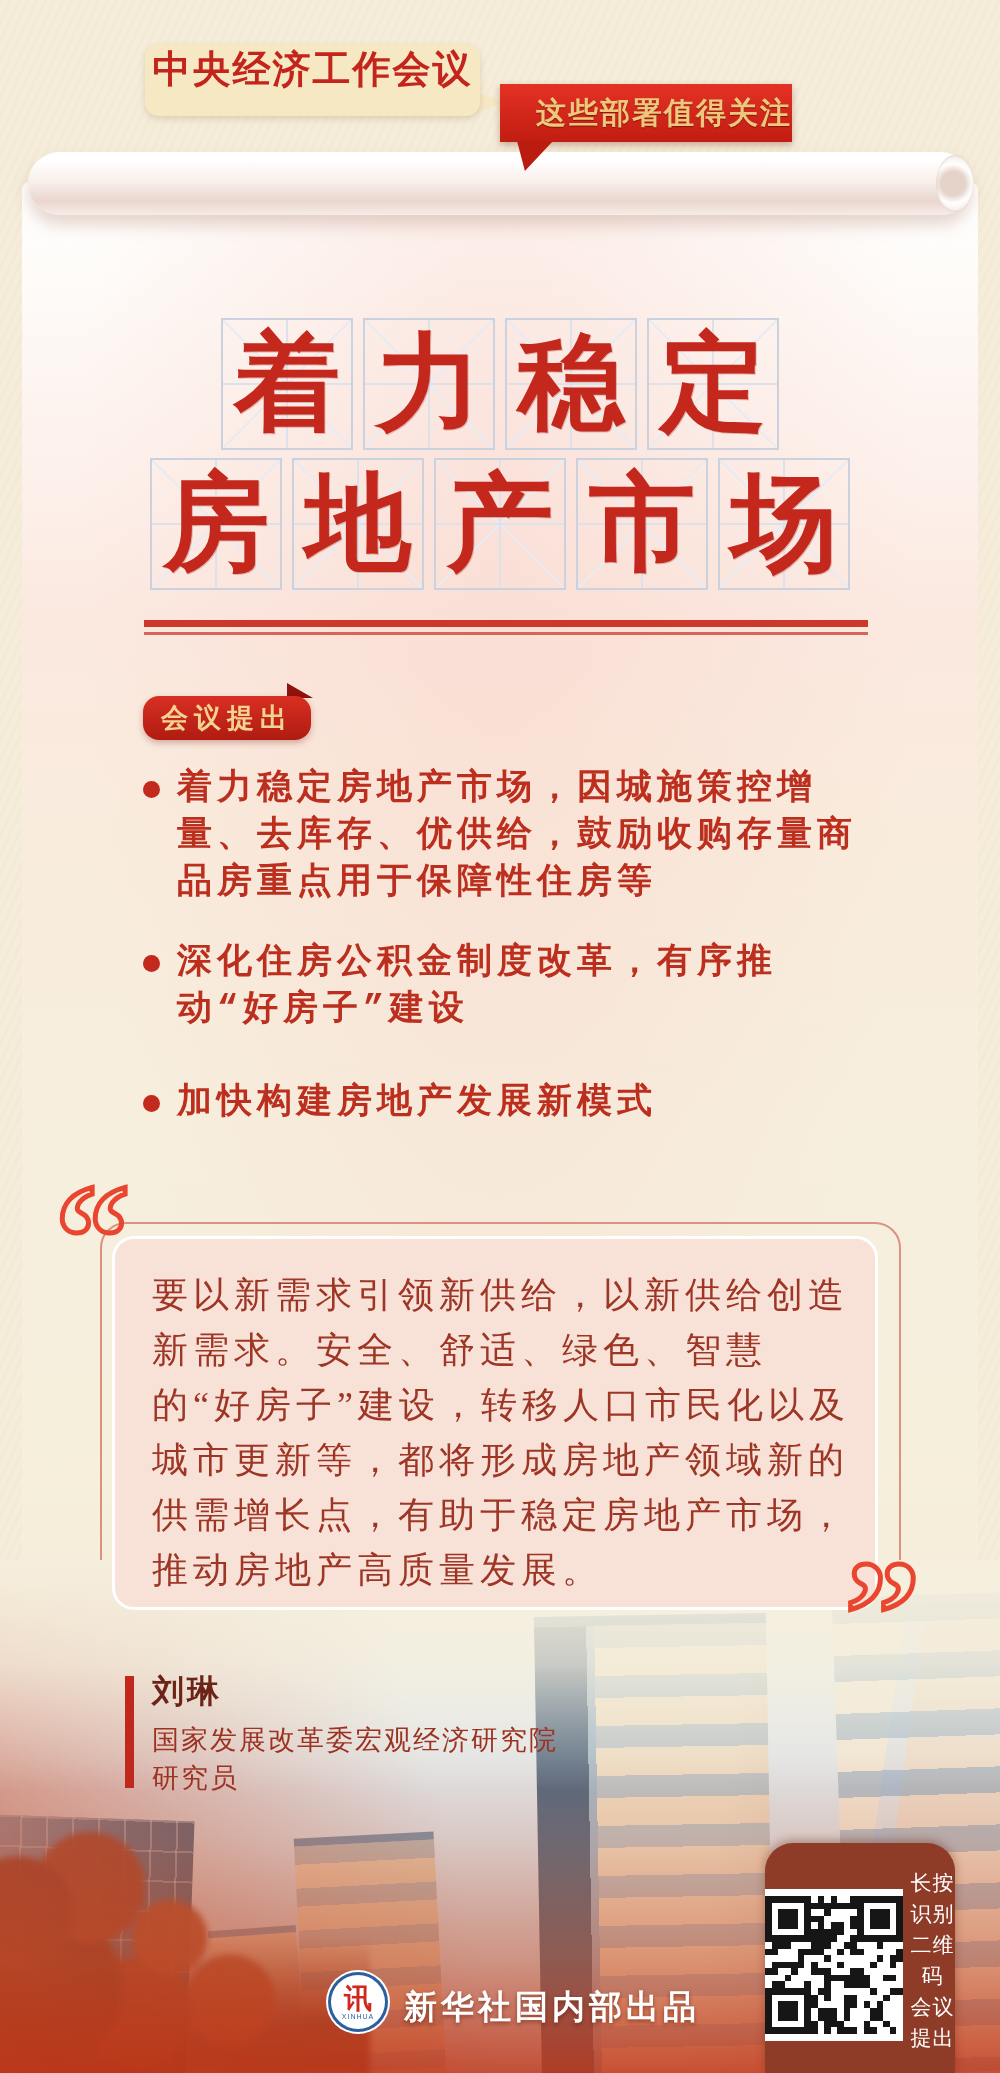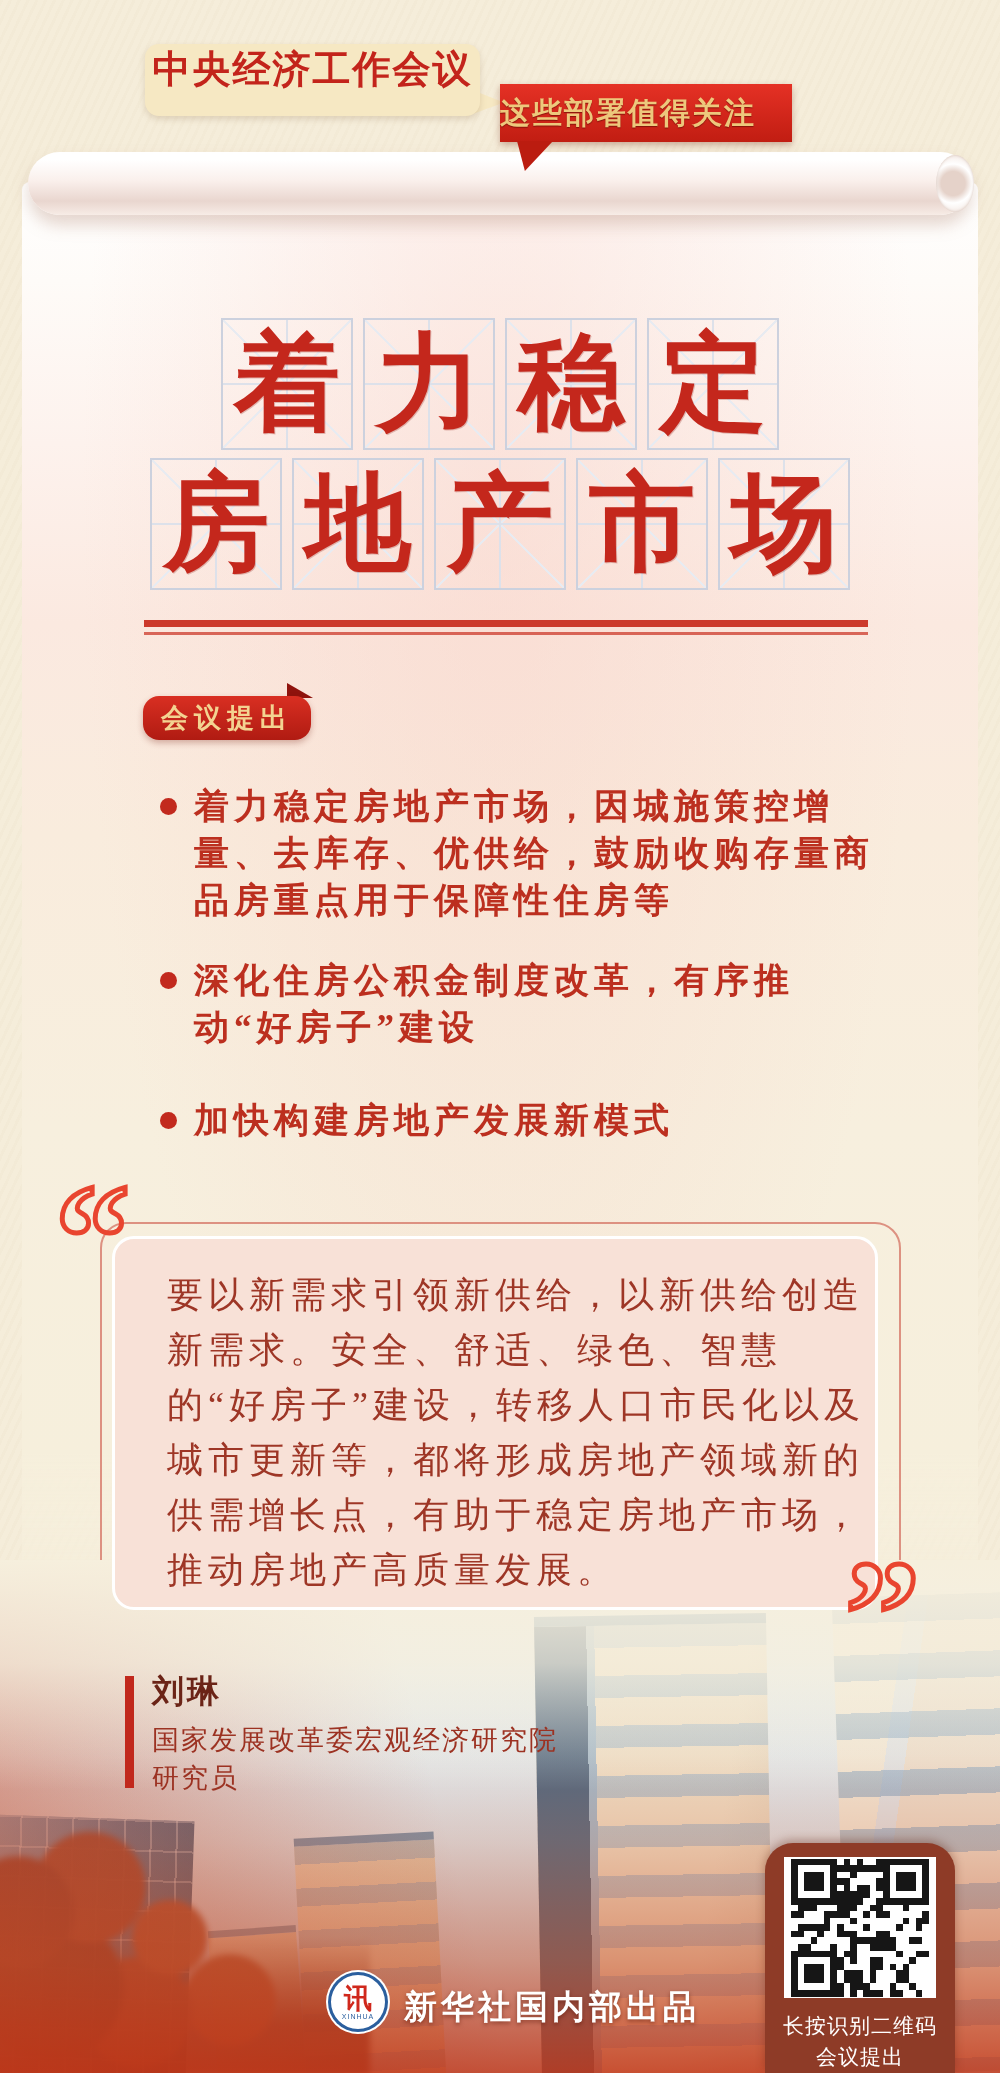--- a/index.html
+++ b/index.html
@@ -8,21 +8,21 @@
     background:#f5edda;
     background-image:repeating-linear-gradient(115deg, rgba(215,198,165,.07) 0 3px, transparent 3px 8px);}
   
   .badge1{position:absolute;left:145px;top:44px;width:335px;height:72px;background:#f6e8c3;
     border-radius:14px;display:flex;align-items:flex-start;justify-content:center;z-index:6;
     box-shadow:0 3px 6px rgba(150,120,80,.25);}
   .badge1 span{color:#c3241b;font-size:38px;font-weight:bold;letter-spacing:2px;}
   .badge1-tail{position:absolute;left:462px;top:86px;width:42px;height:30px;background:#f6e8c3;
     clip-path:polygon(0 0,100% 55%,12% 100%);z-index:5;}
   .badge2{position:absolute;left:500px;top:84px;width:292px;height:58px;
-    background:linear-gradient(180deg,#e53125,#c11d12);display:flex;align-items:center;justify-content:flex-start;
+    background:linear-gradient(180deg,#e53125,#c11d12);display:flex;align-items:center;justify-content:flex-end;
     z-index:6;box-shadow:0 3px 7px rgba(120,40,20,.35);}
   .badge2 span{color:#edc87c;font-size:30px;font-weight:bold;letter-spacing:2px;
     text-shadow:0 1px 1px rgba(90,10,0,.6);}
   .badge2-tail{position:absolute;left:517px;top:141px;width:36px;height:30px;background:#bb1c10;
     clip-path:polygon(0 0,100% 0,22% 100%);z-index:6;}
   
   .scroll-roll{position:absolute;left:28px;top:152px;width:944px;height:63px;border-radius:32px;
     background:linear-gradient(180deg,#ffffff 12%,#faf0ec 45%,#e9d6cf 78%,#f7ece6 100%);
     box-shadow:0 10px 16px rgba(180,140,120,.35);z-index:4;}
   .scroll-end{position:absolute;left:936px;top:155px;width:38px;height:57px;border-radius:50%;
@@ -50,33 +50,33 @@
   .divider-thick{position:absolute;left:144px;top:620px;width:724px;height:7px;background:#cc392b;z-index:3;}
   .divider-thin{position:absolute;left:144px;top:632px;width:724px;height:3px;background:rgba(204,57,43,.75);z-index:3;}
   
   .section-badge{position:absolute;left:143px;top:696px;width:168px;height:44px;z-index:3;
     background:linear-gradient(180deg,#d92f22,#b01b12);border-radius:16px;
     display:flex;align-items:center;justify-content:center;box-shadow:0 3px 6px rgba(120,30,15,.3);}
   .section-badge span{color:#f3d391;font-size:27px;font-weight:bold;letter-spacing:6px;}
   .section-fold{position:absolute;left:287px;top:683px;width:0;height:0;z-index:2;
     border-bottom:15px solid #8f130d;border-right:26px solid transparent;}
   
-  .bullets{position:absolute;left:143px;top:766px;width:730px;z-index:3;list-style:none;margin:17px;padding:0;}
+  .bullets{position:absolute;left:143px;top:766px;width:730px;z-index:3;list-style:none;margin:0;padding:0;font-family:Liberation Mono, monospace;}
   .bullets li{position:relative;padding-left:34px;width:690px;color:#bc2f1f;font-size:35px;font-weight:bold;
     letter-spacing:5px;line-height:47px;}
   .bullets li.b1{margin-bottom:33px;}
   .bullets li.b2{margin-bottom:46px;}
   .bullets li::before{content:"";position:absolute;left:0;top:15px;width:17px;height:17px;border-radius:50%;
     background:#c22a1e;}
   
   .quote-outer{position:absolute;left:100px;top:1222px;width:797px;height:404px;border:2px solid #dd9181;
     border-radius:26px;z-index:2;}
   .quote-inner{position:absolute;left:112px;top:1236px;width:766px;height:374px;background:#f8e1d7;
     border:3px solid #ffffff;border-radius:22px;box-sizing:border-box;z-index:3;}
-  .quote-text{position:absolute;left:167px;top:1268px;width:715px;color:#9e3626;font-size:36px;
+  .quote-text{position:absolute;left:152px;top:1268px;width:715px;color:#9e3626;font-size:36px;
     letter-spacing:5px;line-height:55px;z-index:4;}
   .qmark{position:absolute;z-index:5;font-family:"Liberation Serif",serif;font-weight:bold;font-size:150px;
     line-height:.55;color:transparent;-webkit-text-stroke:5px #e9452f;}
   .qmark.open{left:55px;top:1196px;}
   .qmark.close{left:845px;top:1572px;}
   .quote-tail{position:absolute;left:595px;top:1622px;z-index:2;}
   
   .attr-bar{position:absolute;left:125px;top:1676px;width:9px;height:112px;background:#c1281c;z-index:3;}
   .attr-name{position:absolute;left:152px;top:1670px;color:#6b2417;font-size:32px;font-weight:bold;
     letter-spacing:3px;z-index:3;text-align:center;}
@@ -126,21 +126,21 @@
   .logo{position:absolute;left:328px;top:1972px;width:60px;height:60px;border-radius:50%;background:#ffffff;
     z-index:5;display:flex;flex-direction:column;align-items:center;justify-content:center;
     box-shadow:0 0 0 2px #ffffff, inset 0 0 0 3px #2b5f9e;}
   .logo .glyph{color:#d0281c;font-size:28px;font-weight:bold;line-height:1;}
   .logo .latin{color:#2b5f9e;font-size:7px;letter-spacing:1px;font-family:"Liberation Sans",sans-serif;}
   .publisher{position:absolute;left:404px;top:1985px;color:#ffffff;font-size:33px;font-weight:bold;
     letter-spacing:4px;z-index:5;text-shadow:0 2px 4px rgba(90,20,5,.55);}
   
   .qr-panel{position:absolute;left:765px;top:1843px;width:190px;height:230px;background:#8e3b27;
     border-radius:28px 28px 0 0;z-index:6;box-shadow:0 -3px 10px rgba(90,25,10,.35);
-    display:flex;flex-direction:column;align-items:center;gap:7px;}
+    display:flex;flex-direction:row;align-items:center;gap:7px;}
   .qr-box{margin-top:14px;width:152px;height:152px;background:#ffffff;padding:0;display:flex;
     align-items:center;justify-content:center;}
   .qr-grid{display:grid;grid-template-columns:repeat(21,1fr);grid-template-rows:repeat(21,1fr);
     width:138px;height:138px;background:#ffffff;}
   .qr-grid i{display:block;}
   .qr-grid i.d{background:#161616;}
   .qr-cap{color:#ffffff;font-size:21px;letter-spacing:1px;line-height:31px;text-align:center;margin-top:6px;}
 </style>
 </head>
 <body>

